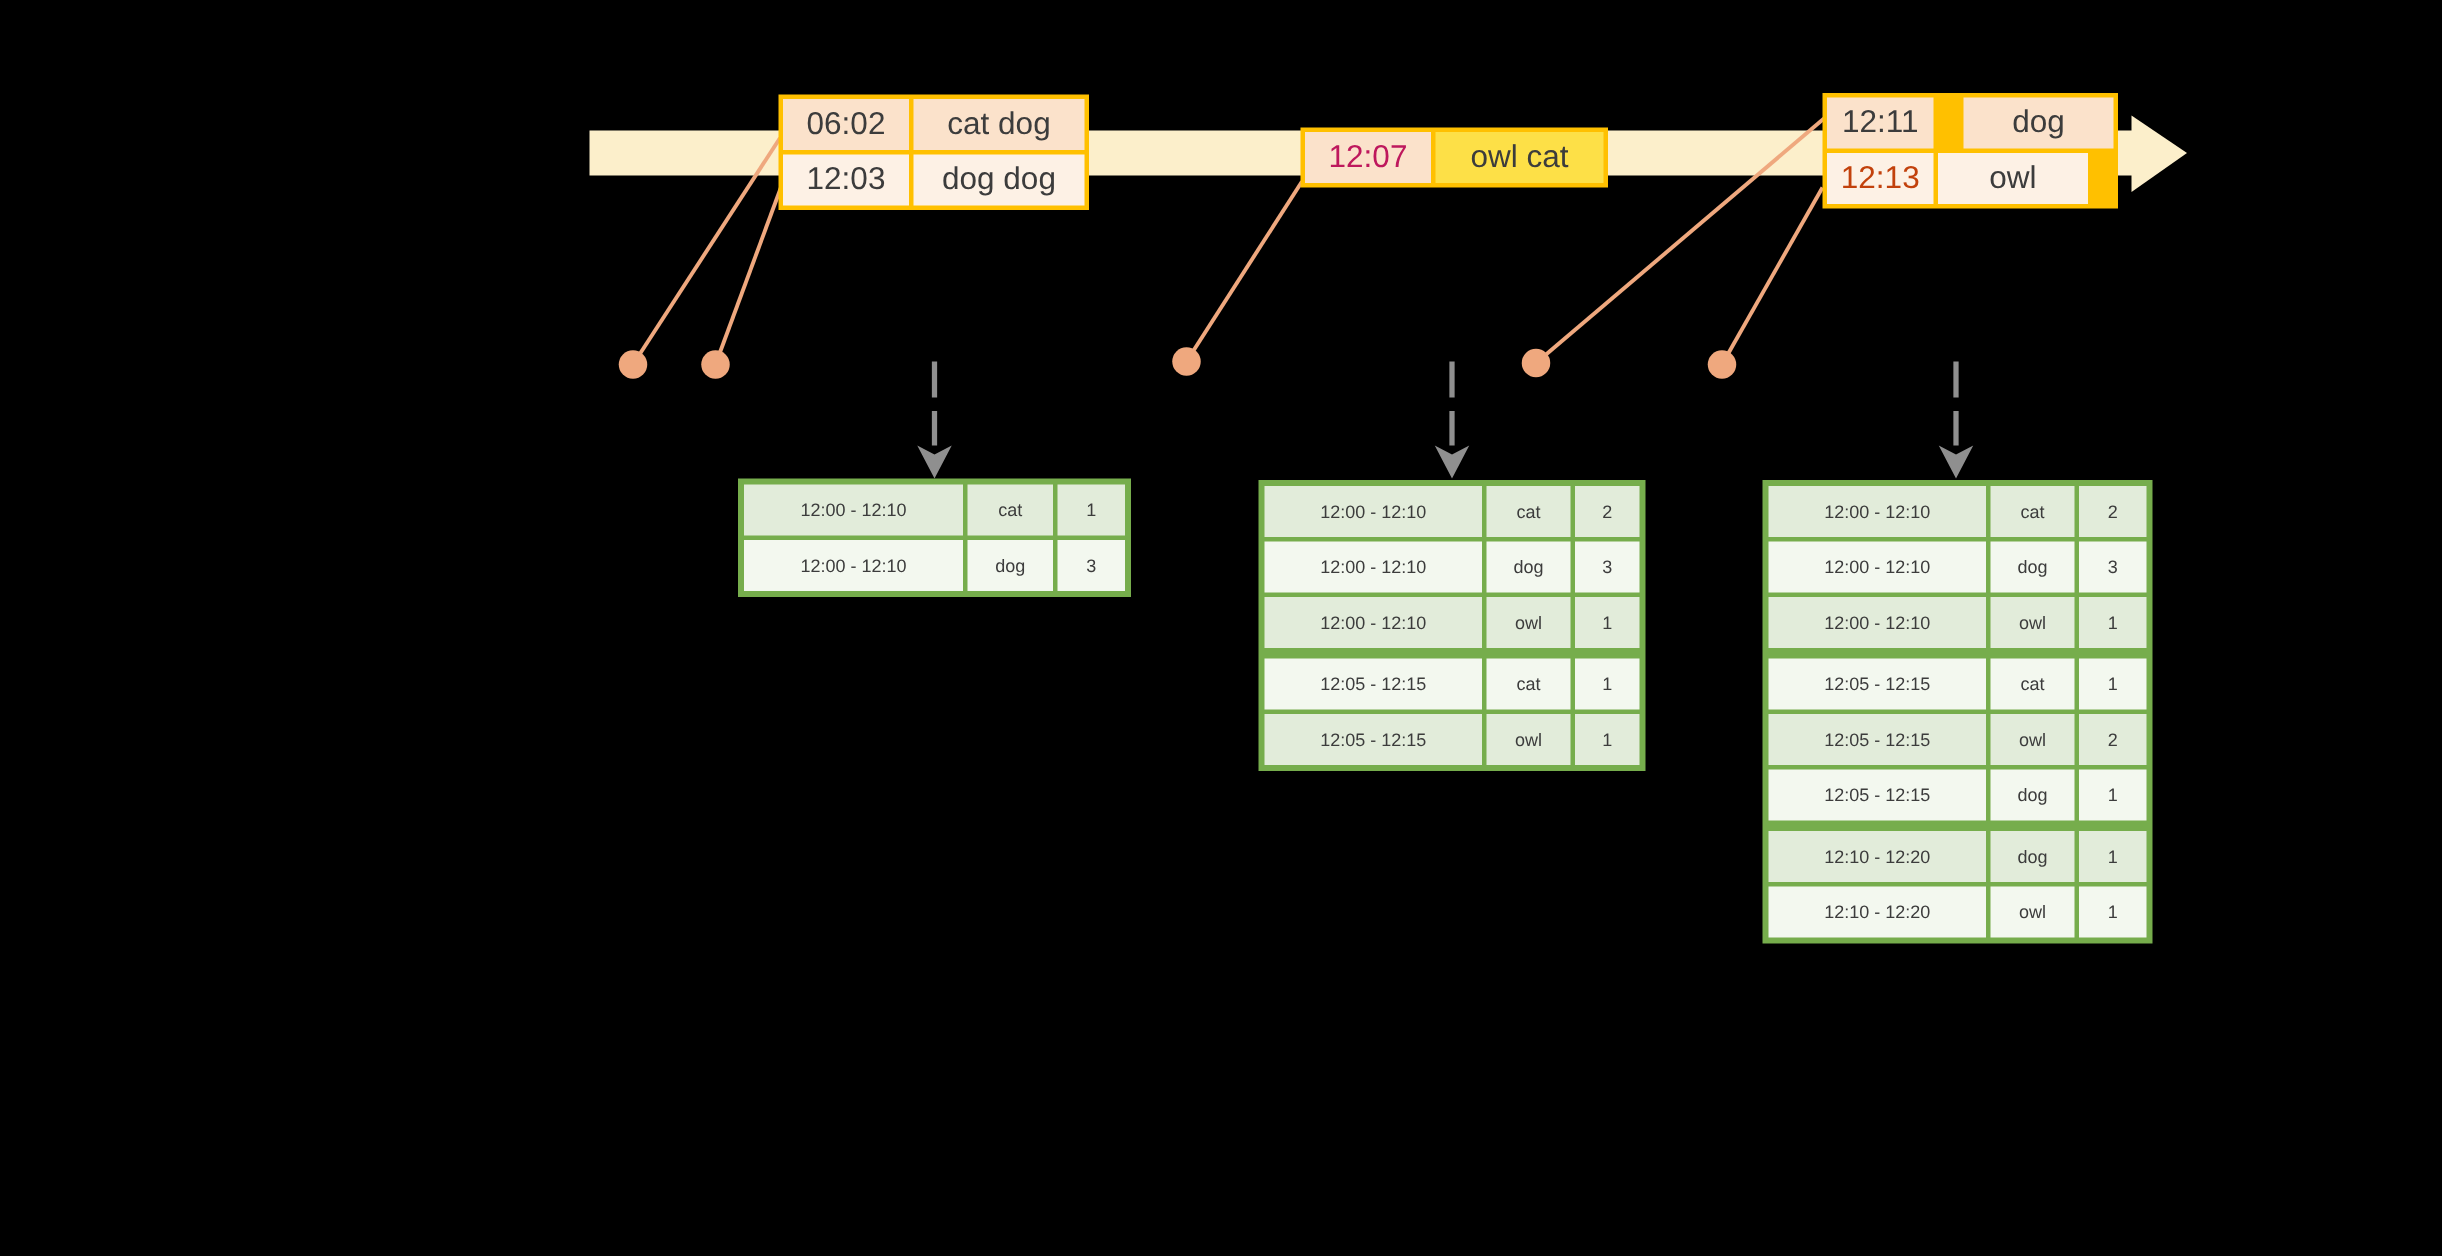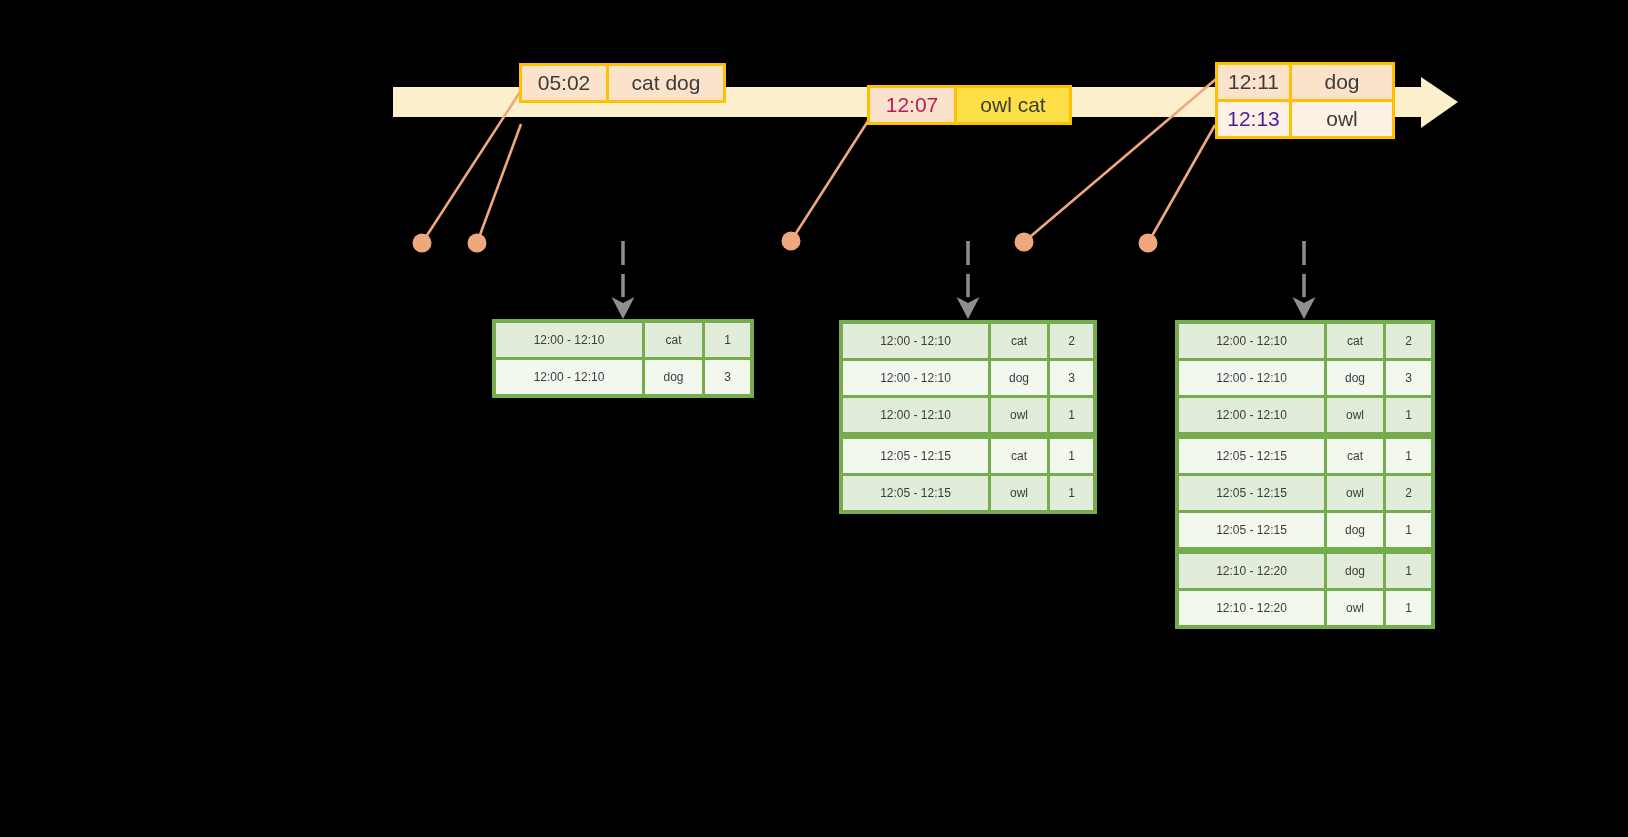--- a/index.html
+++ b/index.html
@@ -46,37 +46,41 @@
       <line x1="623" y1="241" x2="623" y2="297" stroke="#8F8F8F" stroke-width="3.5" stroke-dasharray="24 9"></line>
       <polygon points="611.5,297 623,319 634.5,297 623,303" fill="#8F8F8F"></polygon>
       <line x1="968" y1="241" x2="968" y2="297" stroke="#8F8F8F" stroke-width="3.5" stroke-dasharray="24 9"></line>
       <polygon points="956.5,297 968,319 979.5,297 968,303" fill="#8F8F8F"></polygon>
       <line x1="1304" y1="241" x2="1304" y2="297" stroke="#8F8F8F" stroke-width="3.5" stroke-dasharray="24 9"></line>
       <polygon points="1292.5,297 1304,319 1315.5,297 1304,303" fill="#8F8F8F"></polygon>
     </svg>
   <div id="tables-layer">
       <div class="dtable" style="left: 519px; top: 63px; background: rgb(255, 192, 0); padding: 3px;">
         <div class="drow" style="gap: 3px;">
-          <div class="dcell event-cell" style="width: 84px; height: 34px; background: rgb(251, 226, 203); color: rgb(60, 60, 60);">05:02</div>
+          <div class="dcell event-cell" style="width: 84px; height: 34px; background: rgb(251, 226, 203); color: rgb(60, 60, 60);">06:02</div>
           <div class="dcell event-cell" style="width: 114px; height: 34px; background: rgb(251, 226, 203); color: rgb(60, 60, 60);">cat dog</div>
+        </div>
+        <div class="drow" style="gap: 3px; margin-top: 3px;">
+          <div class="dcell event-cell" style="width: 84px; height: 34px; background: rgb(253, 241, 229); color: rgb(60, 60, 60);">12:03</div>
+          <div class="dcell event-cell" style="width: 114px; height: 34px; background: rgb(253, 241, 229); color: rgb(60, 60, 60);">dog dog</div>
         </div>
       </div>
       <div class="dtable" style="left: 867px; top: 85px; background: rgb(255, 192, 0); padding: 3px;">
         <div class="drow" style="gap: 3px;">
           <div class="dcell event-cell" style="width: 84px; height: 34px; background: rgb(251, 226, 203); color: #be185d;">12:07</div>
           <div class="dcell event-cell" style="width: 112px; height: 34px; background: #fde047; color: rgb(60, 60, 60); text-align: right;">owl cat</div>
         </div>
       </div>
       <div class="dtable" style="left: 1215px; top: 62px; background: rgb(255, 192, 0); padding: 3px;">
-        <div class="drow" style="gap: 3px;">
+        <div class="drow" style="gap: 20px;">
           <div class="dcell event-cell" style="width: 71px; height: 34px; background: rgb(251, 226, 203); color: rgb(60, 60, 60);">12:11</div>
           <div class="dcell event-cell" style="width: 100px; height: 34px; background: rgb(251, 226, 203); color: rgb(60, 60, 60);">dog</div>
         </div>
         <div class="drow" style="gap: 3px; margin-top: 3px;">
-          <div class="dcell event-cell" style="width: 71px; height: 34px; background: rgb(253, 241, 229); color: #4c1d95;">12:13</div>
+          <div class="dcell event-cell" style="width: 71px; height: 34px; background: rgb(253, 241, 229); color: #c2410c;">12:13</div>
           <div class="dcell event-cell" style="width: 100px; height: 34px; background: rgb(253, 241, 229); color: rgb(60, 60, 60);">owl</div>
         </div>
       </div>
       <div class="dtable" style="left: 492px; top: 319px; background: rgb(118, 173, 76); padding: 4px;">
         <div class="drow" style="gap: 3px;">
           <div class="dcell result-cell" style="width: 146px; height: 34px; background: rgb(226, 236, 218); color: rgb(60, 60, 60);">12:00 - 12:10</div>
           <div class="dcell result-cell" style="width: 57px; height: 34px; background: rgb(226, 236, 218); color: rgb(60, 60, 60);">cat</div>
           <div class="dcell result-cell" style="width: 45px; height: 34px; background: rgb(226, 236, 218); color: rgb(60, 60, 60);">1</div>
         </div>
         <div class="drow" style="gap: 3px; margin-top: 3px;">

